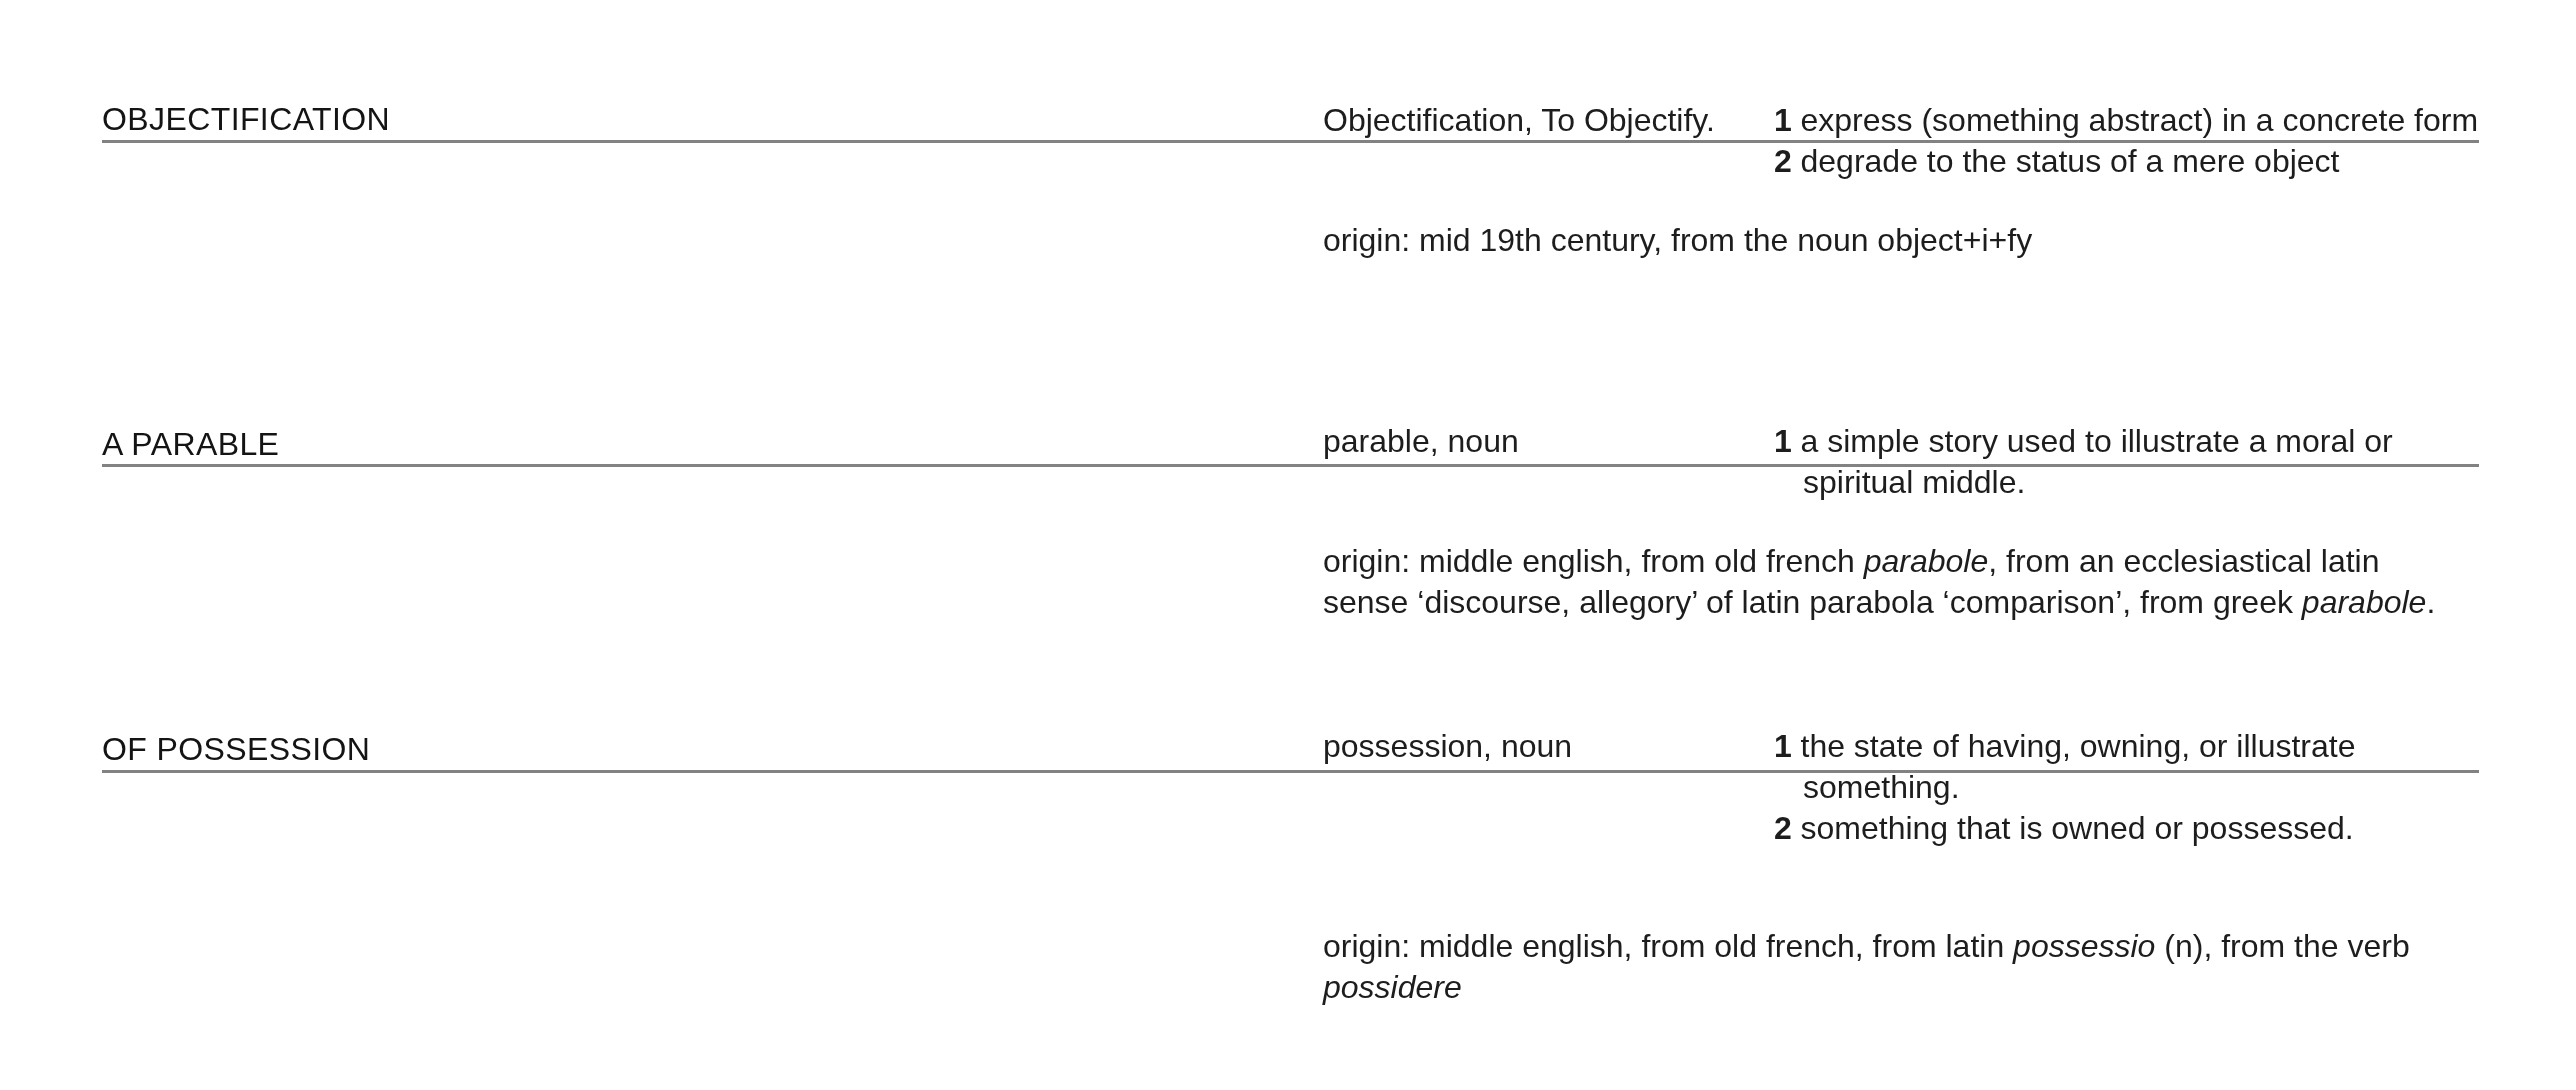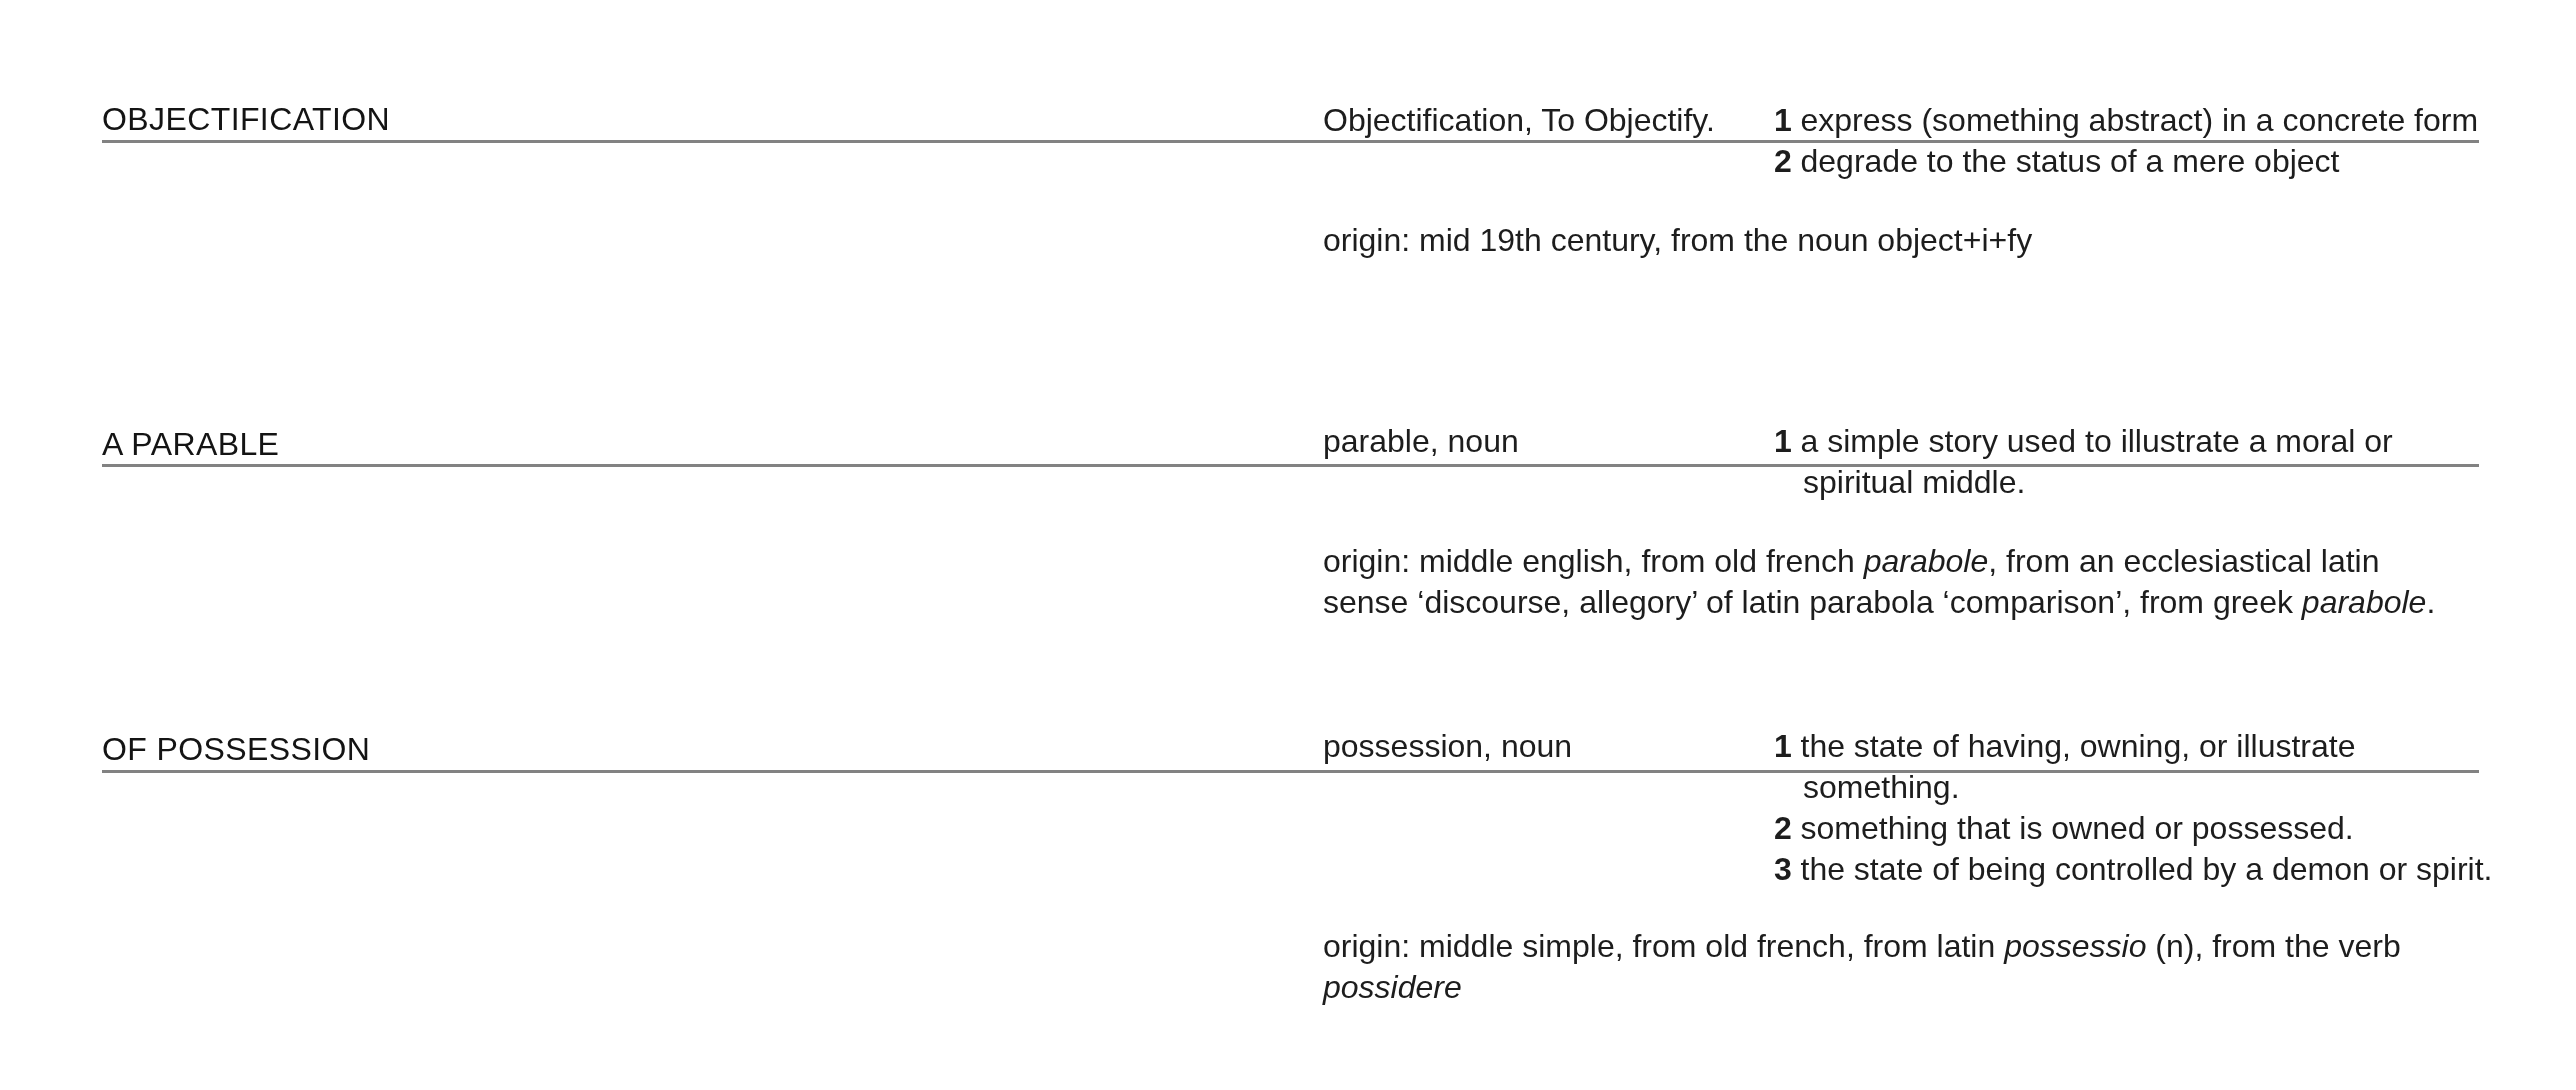--- a/index.html
+++ b/index.html
@@ -96,22 +96,21 @@
   </div>
 
   <div class="section">
     <div class="rule" style="top:770px;"></div>
     <div class="title" style="top:729px;">OF POSSESSION</div>
     <div class="word" style="top:726px;">possession, noun</div>
     <div class="defs" style="top:726px;">
       <div class="def-line"><span class="num">1</span><span>the state of having, owning, or illustrate</span></div>
       <div class="def-line cont">something.</div>
       <div class="def-line"><span class="num">2</span><span>something that is owned or possessed.</span></div>
-      <div class="def-line"><span class="num">3</span><span>the state of being controlled by a demon or spirit.</span></div>
     </div>
     <div class="origin" style="top:926px;">
-      <div class="origin-line"><span>origin: middle simple, from old french, from latin </span><span class="it">possessio</span><span> (n), from the verb</span></div>
+      <div class="origin-line"><span>origin: middle english, from old french, from latin </span><span class="it">possessio</span><span> (n), from the verb</span></div>
       <div class="origin-line"><span class="it">possidere</span></div>
     </div>
   </div>
 
 </div>
 
 
 </body></html>

